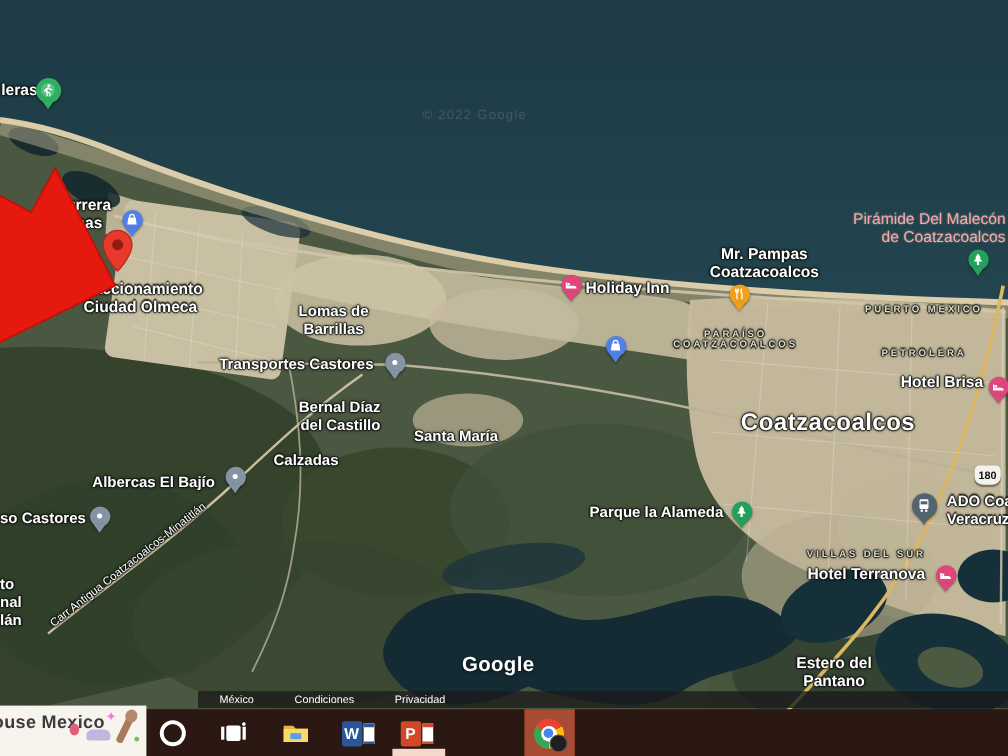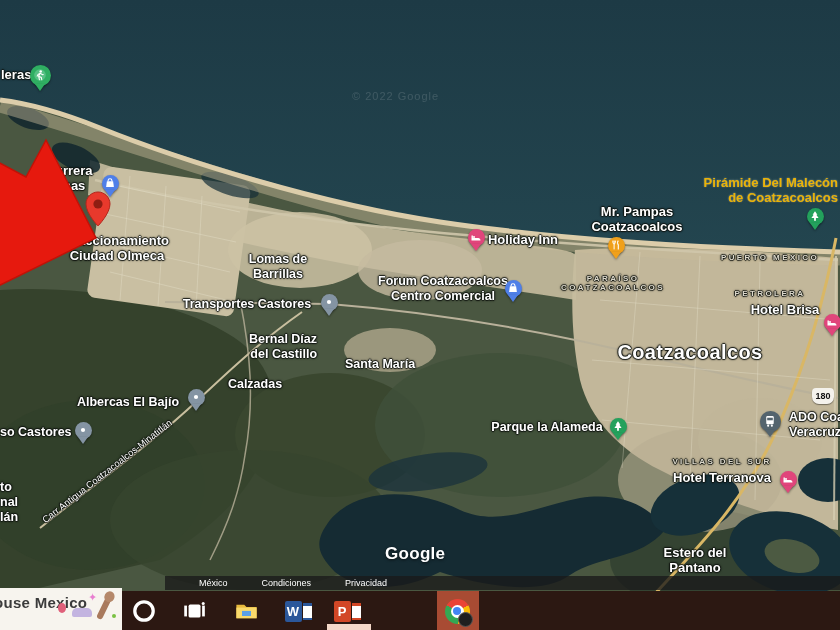--- a/index.html
+++ b/index.html
@@ -9,21 +9,21 @@
   #labels,#pins{position:absolute;left:0;top:0;width:840px;height:597px;z-index:2;pointer-events:none;}
   #pins{z-index:3;}
   .lbl{position:absolute;color:#fff;font-size:12.5px;font-weight:700;line-height:1.18;
     white-space:nowrap;text-align:center;
     text-shadow:-1px 0 1px rgba(15,20,15,.9),1px 0 1px rgba(15,20,15,.9),
       0 -1px 1px rgba(15,20,15,.9),0 1px 1px rgba(15,20,15,.9),0 0 3px rgba(0,0,0,.65);}
   .lbl.left{text-align:left;}
   .lbl.right{text-align:right;}
   .lbl.area{font-size:8px;letter-spacing:2.4px;color:#ddd9cc;font-weight:700;}
   .lbl.city{font-size:20px;letter-spacing:.4px;}
-  .lbl.park{color:#eab308;font-weight:700;
+  .lbl.park{color:#fca5a5;font-weight:400;
     text-shadow:0 0 2px rgba(230,245,230,.55),0 1px 2px rgba(0,0,0,.35);}
   .lbl.road{font-size:9.5px;font-weight:400;}
   .pin{position:absolute;}
   .pin-head{width:17px;height:17px;border-radius:50%;display:flex;align-items:center;
     justify-content:center;box-shadow:0 1px 2px rgba(0,0,0,.5);}
   .pin-head svg{width:12px;height:12px;display:block;}
   .pin.big .pin-head{width:21px;height:21px;}
   .pin.big .pin-head svg{width:14px;height:14px;}
   .pin-tip{width:0;height:0;margin:-2px auto 0 auto;border-left:5px solid transparent;
     border-right:5px solid transparent;border-top:7px solid #000;
@@ -32,21 +32,21 @@
   #wm-top{position:absolute;left:352px;top:90px;z-index:5;font-size:11px;
     color:rgba(255,255,255,.14);letter-spacing:1px;}
   #google-logo{position:absolute;left:385px;top:544px;z-index:5;font-size:17px;font-weight:700;
     color:#fff;letter-spacing:.3px;text-shadow:0 1px 3px rgba(0,0,0,.65);}
   #shield{position:absolute;left:812px;top:388px;z-index:2;width:22px;height:16px;background:#f4f2ec;
     border-radius:4px 4px 7px 7px;color:#111;font-size:9px;font-weight:700;display:flex;
     align-items:center;justify-content:center;box-shadow:0 1px 1px rgba(0,0,0,.4);}
   #attrib{position:absolute;left:165px;top:576px;width:690px;height:14px;z-index:6;
     background:rgba(25,25,25,.78);color:#fff;font-size:9px;display:flex;align-items:center;
     padding:0 0 0 6px;box-sizing:border-box;white-space:nowrap;overflow:hidden;}
-  #attrib-links{margin-left:28px;display:flex;gap:34px;}
+  #attrib-links{margin-left:12px;display:flex;gap:34px;}
   #attrib-links span{cursor:pointer;}
   #taskbar{position:absolute;left:0;top:591px;width:840px;height:39px;background:#2c1812;z-index:7;}
   .tb-icon{position:absolute;top:4px;width:32px;height:32px;display:flex;align-items:center;
     justify-content:center;cursor:pointer;}
   .tb-tile{position:absolute;left:437px;top:0;width:42px;height:39px;background:#a84b33;}
   .chrome-ball{width:25px;height:25px;border-radius:50%;position:relative;
     background:conic-gradient(from -60deg,#ea4335 0 120deg,#fbbc05 0 240deg,#34a853 0 360deg);}
   .chrome-ball::before{content:"";position:absolute;left:6px;top:6px;width:13px;height:13px;
     border-radius:50%;background:#fff;}
   .chrome-ball::after{content:"";position:absolute;left:8.5px;top:8.5px;width:8px;height:8px;
@@ -177,39 +177,35 @@
       <div class="lbl place left" style="left: 0px; top: 432px; transform: translateY(-50%);">
         <div>so Castores</div>
       </div>
       <div class="lbl place" style="left: 523px; top: 240px; font-size: 13px; transform: translate(-50%, -50%);">
         <div>Holiday Inn</div>
       </div>
       <div class="lbl place" style="left: 637px; top: 219px; font-size: 13px; transform: translate(-50%, -50%);">
         <div>Mr. Pampas</div>
         <div>Coatzacoalcos</div>
       </div>
-      <div class="lbl place" style="left: 443px; top: 289px; transform: translate(-50%, -50%);">
-        <div>Forum Coatzacoalcos</div>
-        <div>Centro Comercial</div>
-      </div>
       <div class="lbl park right" style="left: 838px; top: 190px; font-size: 13px; transform: translate(-100%, -50%);">
         <div>Pirámide Del Malecón</div>
         <div>de Coatzacoalcos</div>
       </div>
       <div class="lbl area" style="left: 613px; top: 283px; transform: translate(-50%, -50%);">
         <div>PARAÍSO</div>
         <div>COATZACOALCOS</div>
       </div>
       <div class="lbl area" style="left: 770px; top: 258px; transform: translate(-50%, -50%);">
         <div>PUERTO MEXICO</div>
       </div>
       <div class="lbl area" style="left: 770px; top: 294px; transform: translate(-50%, -50%);">
         <div>PETROLERA</div>
       </div>
-      <div class="lbl place" style="left: 785px; top: 310px; font-size: 13px; transform: translate(-50%, -50%);">
+      <div class="lbl place" style="left: 785px; top: 318px; font-size: 13px; transform: translate(-50%, -50%);">
         <div>Hotel Brisa</div>
       </div>
       <div class="lbl city" style="left: 690px; top: 353px; transform: translate(-50%, -50%);">
         <div>Coatzacoalcos</div>
       </div>
       <div class="lbl place" style="left: 547px; top: 427px; transform: translate(-50%, -50%);">
         <div>Parque la Alameda</div>
       </div>
       <div class="lbl place left" style="left: 789px; top: 425px; transform: translateY(-50%);">
         <div>ADO Coa</div>

